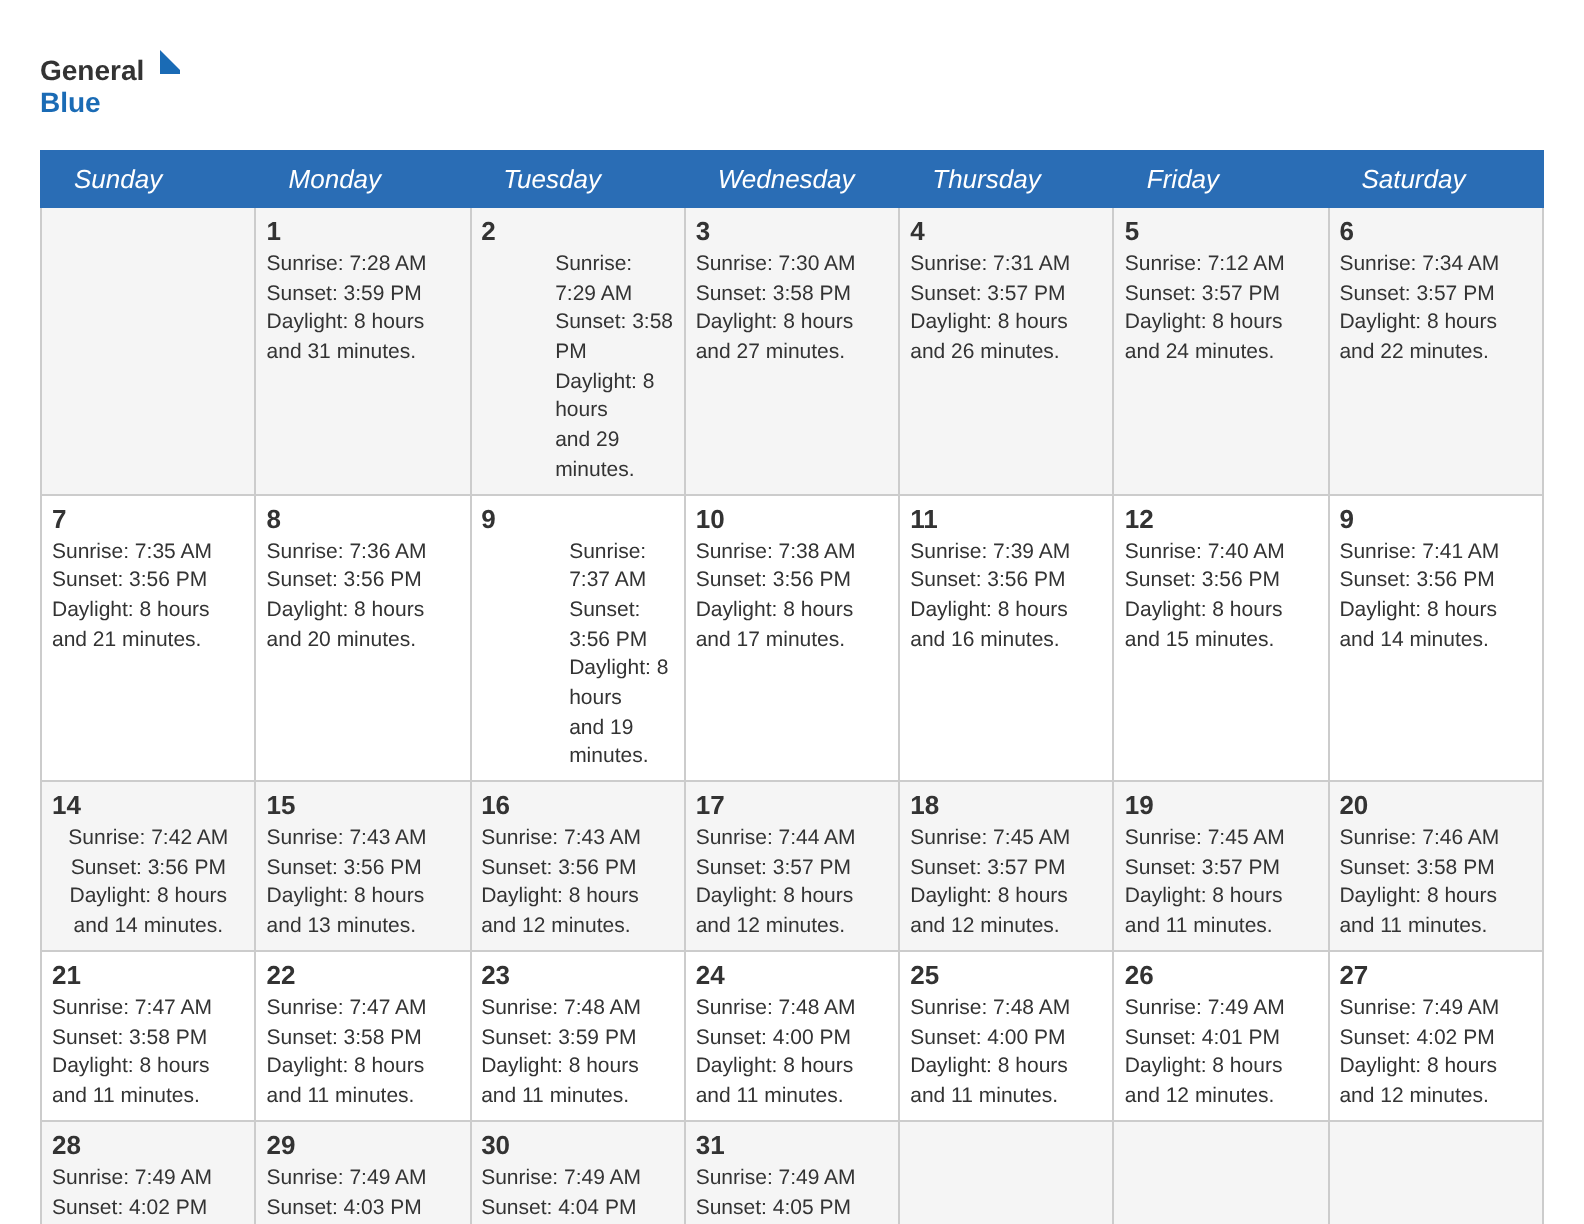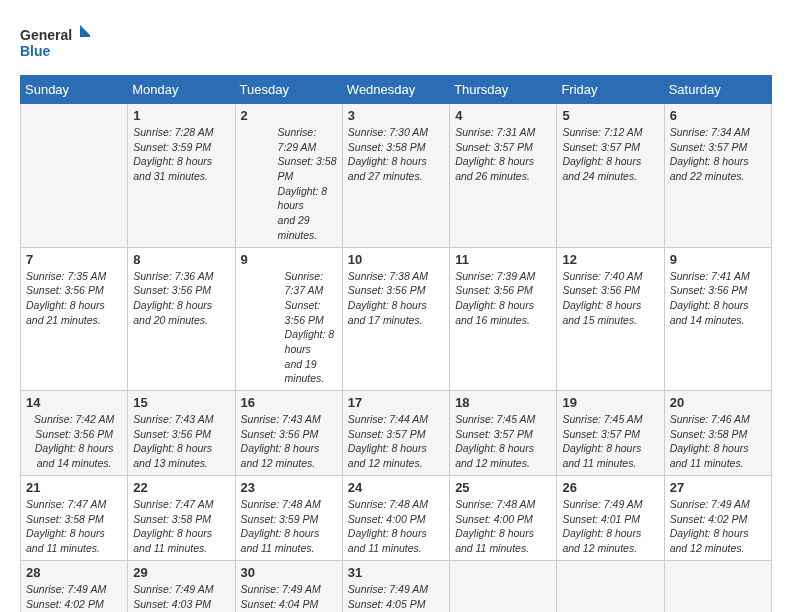--- a/index.html
+++ b/index.html
@@ -33,25 +33,26 @@
       color: #555;
     }
     table {
       width: 100%;
       border-collapse: collapse;
       font-size: 11px;
     }
     thead tr th {
       background-color: #2a6db5;
       color: #fff;
-      padding: 6px 4px;
+      padding: 6px 16px;
       text-align: left;
       font-size: 13px;
       font-weight: normal;
       border: 1px solid #2a6db5;
+      font-style: italic;
     }
     tbody tr td {
       border: 1px solid #ccc;
       vertical-align: top;
       padding: 4px 5px;
       width: calc(100% / 7);
       min-height: 70px;
       height: 85px;
     }
     tbody tr:nth-child(odd) td {
@@ -64,21 +65,20 @@
       font-size: 13px;
       font-weight: bold;
       color: #333;
       display: block;
       margin-bottom: 2px;
     }
     .day-info {
       color: #333;
       font-size: 10.5px;
       line-height: 1.4;
-      font-style: italic;
     }
   </style>
 </head>
 <body>
 
 <div class="header-area">
   <div class="logo">
 <svg width="70" height="45" viewBox="0 0 70 45">
   <text x="0" y="20" font-size="14" font-weight="bold" font-family="Arial" fill="#333">General</text>
   <text x="0" y="36" font-size="14" font-weight="bold" font-family="Arial" fill="#1a6bb5">Blue</text>

